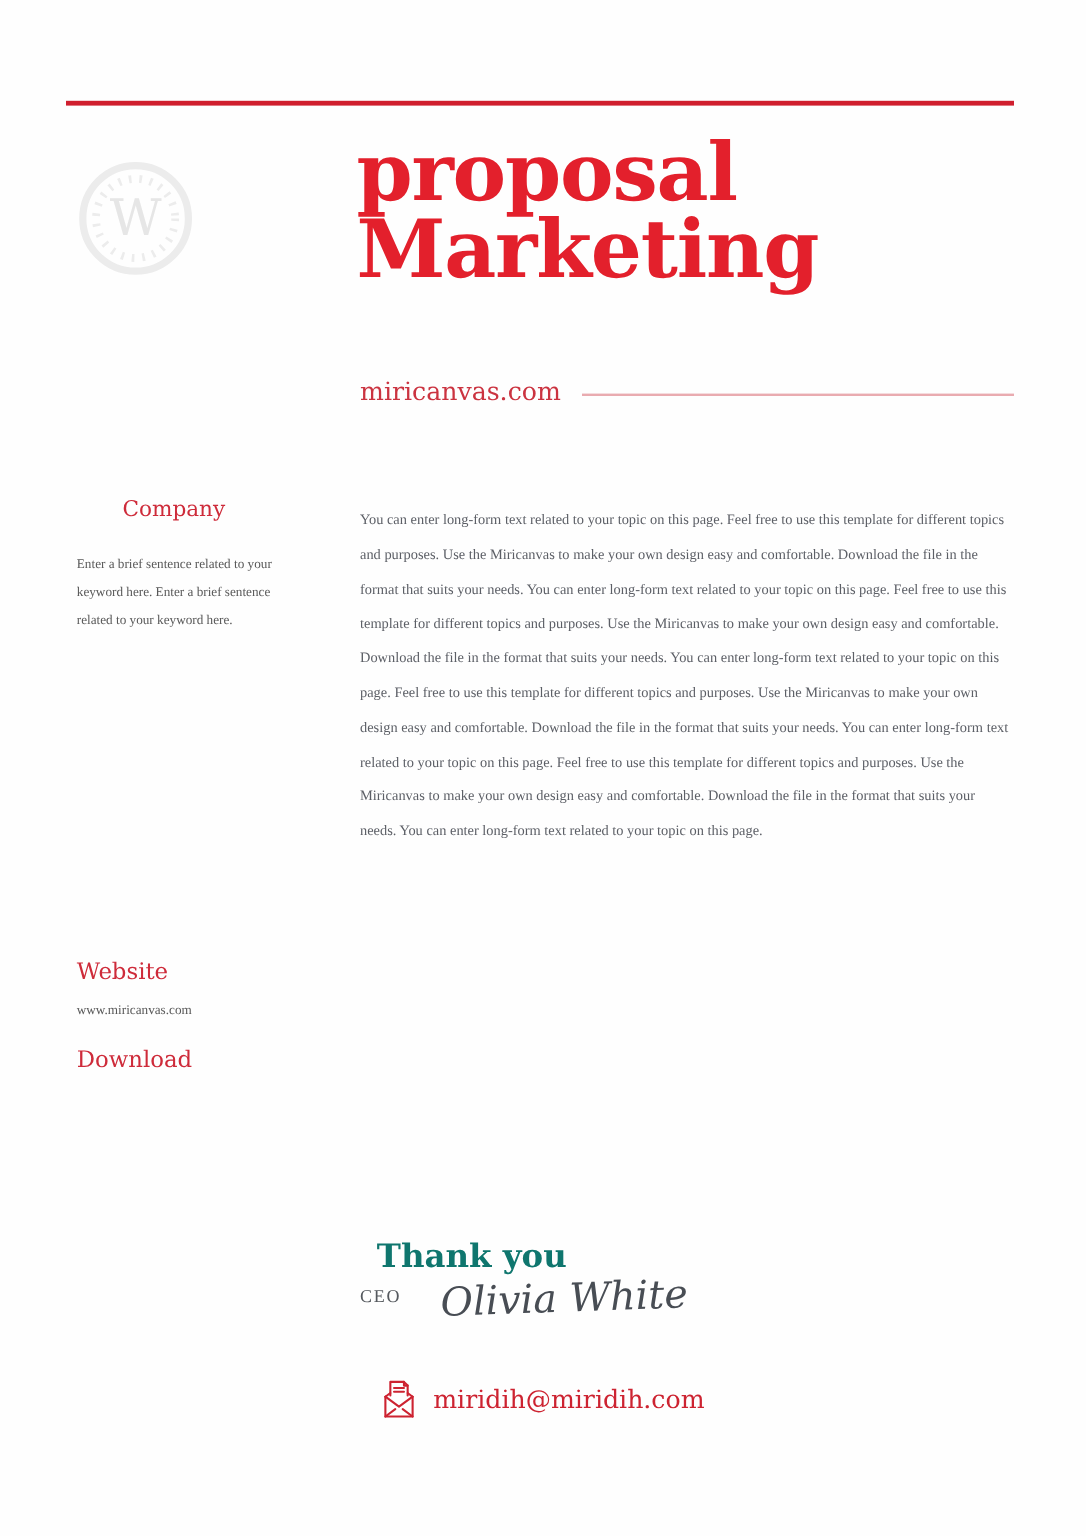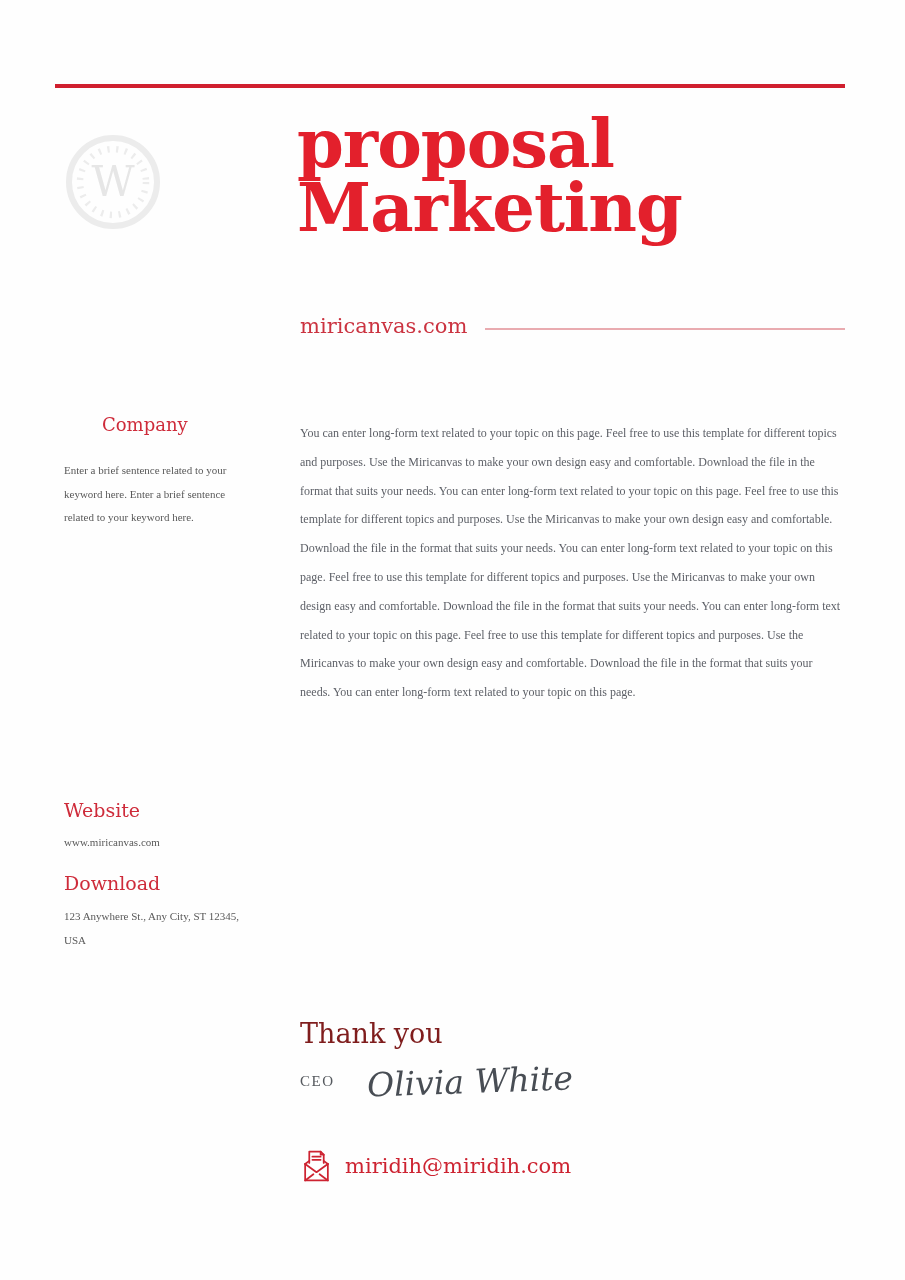--- a/index.html
+++ b/index.html
@@ -28,29 +28,29 @@
   #company-section{position:absolute;left:64px;top:414px;width:182px;}
   #company-section .side-text{margin-top:24px;}
   #website-section{position:absolute;left:64px;top:799px;width:200px;}
   #website-section .side-text{margin-top:6px;}
   #address-section{position:absolute;left:64px;top:872px;width:182px;}
   #address-section .side-text{margin-top:8px;line-height:24px;}
 
   #body-text{position:absolute;left:300px;top:419px;width:543px;margin:0;
              font-size:12px;line-height:28.8px;color:#5c5f66;}
 
-  #thankyou{position:absolute;left:300px;top:1018px;margin:0;
-            font-family:"DejaVu Serif", serif;font-weight:400;
-            font-size:27px;color:#7f1d1d;}
+  #thankyou{position:absolute;left:300px;top:1018px;margin:14px;
+            font-family:"DejaVu Serif", serif;font-weight:700;
+            font-size:27px;color:#0f766e;}
   #signrow{position:absolute;left:300px;top:1062px;display:flex;align-items:center;gap:16px;}
   .signer-title{font-size:15px;letter-spacing:1.5px;color:#55595e;}
   .signature{margin-left:16px;font-family:"DejaVu Serif", serif;font-style:italic;
              font-size:33px;color:#484d54;display:inline-block;transform:rotate(-2deg);}
 
-  #emailrow{position:absolute;left:300px;top:1148px;display:flex;align-items:center;cursor:pointer;text-align:right;}
+  #emailrow{position:absolute;left:316px;top:1148px;display:flex;align-items:center;cursor:pointer;text-align:right;}
   .email-icon{width:33px;height:36px;}
   .email-text{margin-left:12px;font-family:"DejaVu Serif", serif;font-size:21px;color:#cd2331;}
 </style>
 </head>
 <body>
 
 <div class="page">
 
   <div class="top-rule"></div>
 
@@ -75,21 +75,20 @@
     <p class="side-text">Enter a brief sentence related to your keyword here. Enter a brief sentence related to your keyword here.</p>
   </section>
 
   <section id="website-section">
     <h2 class="side-heading sm">Website</h2>
     <p class="side-text">www.miricanvas.com</p>
   </section>
 
   <section id="address-section">
     <h2 class="side-heading sm">Download</h2>
-    <p class="side-text">123 Anywhere St., Any City, ST 12345, USA</p>
   </section>
 
   <p id="body-text">You can enter long-form text related to your topic on this page. Feel free to use this template for different topics and purposes. Use the Miricanvas to make your own design easy and comfortable. Download the file in the format that suits your needs. You can enter long-form text related to your topic on this page. Feel free to use this template for different topics and purposes. Use the Miricanvas to make your own design easy and comfortable. Download the file in the format that suits your needs. You can enter long-form text related to your topic on this page. Feel free to use this template for different topics and purposes. Use the Miricanvas to make your own design easy and comfortable. Download the file in the format that suits your needs. You can enter long-form text related to your topic on this page. Feel free to use this template for different topics and purposes. Use the Miricanvas to make your own design easy and comfortable. Download the file in the format that suits your needs.  You can enter long-form text related to your topic on this page.</p>
 
   <h3 id="thankyou">Thank you</h3>
 
   <div id="signrow">
     <span class="signer-title">CEO</span>
     <span class="signature">Olivia White</span>
   </div>

